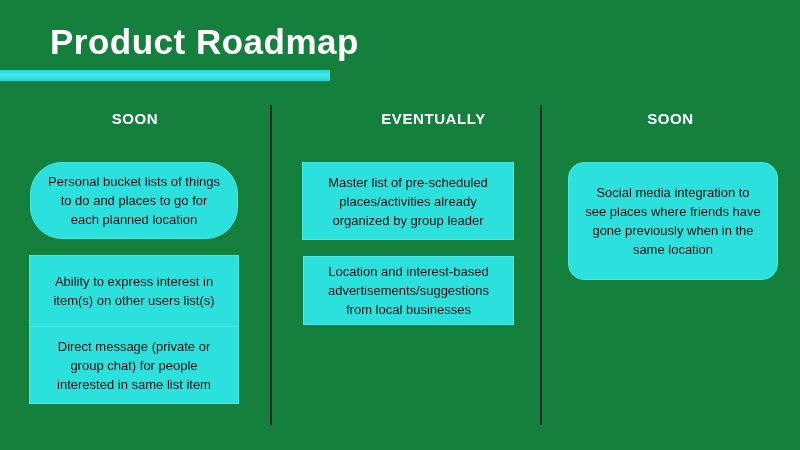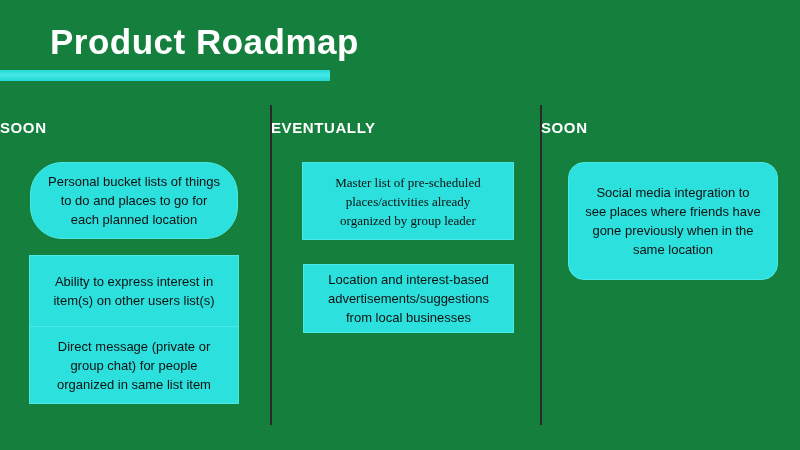--- a/index.html
+++ b/index.html
@@ -43,22 +43,21 @@
   }
   .divider.d1 { left: 270px; }
   .divider.d2 { left: 540px; }
   .col-header {
     position: absolute;
     top: 110px;
     color: #ffffff;
     font-size: 15px;
     font-weight: 700;
     letter-spacing: 0.6px;
-    text-align: left;
-    margin-top: 9px;
+    text-align: center;
   }
   .col-header.h1 { left: 0;     width: 270px; }
   .col-header.h2 { left: 271px; width: 325px; }
   .col-header.h3 { left: 541px; width: 259px; }
   .card {
     position: absolute;
     background: #2CE0DD;
     border: 1px solid #49e9e6;
     box-sizing: border-box;
     display: flex;
@@ -67,22 +66,22 @@
     text-align: center;
     color: #111111;
     font-size: 13px;
     line-height: 19px;
     white-space: pre-line;
     padding: 2px;
   }
   .card.c1b1 { left: 30px;  top: 162px; width: 208px; height: 77px; border-radius: 32px; }
   .card.c1b2 { left: 29px;  top: 255px; width: 210px; height: 72px; }
   .card.c1b3 { left: 29px;  top: 326px; width: 210px; height: 78px; }
-  .card.c2b1 { left: 302px; top: 162px; width: 212px; height: 78px; font-family: Liberation Serif, serif; }
-  .card.c2b2 { left: 303px; top: 264px; width: 211px; height: 69px; }
+  .card.c2b1 { left: 302px; top: 162px; width: 212px; height: 78px; }
+  .card.c2b2 { left: 303px; top: 256px; width: 211px; height: 69px; }
   .card.c3b1 { left: 568px; top: 162px; width: 210px; height: 118px; border-radius: 16px; }
 </style>
 </head>
 <body>
 
 <div class="slide">
 
   <div class="title">Product Roadmap</div>
 
   <div class="title-underline"></div>
@@ -94,21 +93,21 @@
   <div class="col-header h2">EVENTUALLY</div>
   <div class="col-header h3">SOON</div>
 
   <div class="card c1b1">Personal bucket lists of things
 to do and places to go for
 each planned location</div>
   <div class="card c1b2">Ability to express interest in
 item(s) on other users list(s)</div>
   <div class="card c1b3">Direct message (private or
 group chat) for people
-organized in same list item</div>
+interested in same list item</div>
 
   <div class="card c2b1">Master list of pre-scheduled
 places/activities already
 organized by group leader</div>
   <div class="card c2b2">Location and interest-based
 advertisements/suggestions
 from local businesses</div>
 
   <div class="card c3b1">Social media integration to
 see places where friends have

